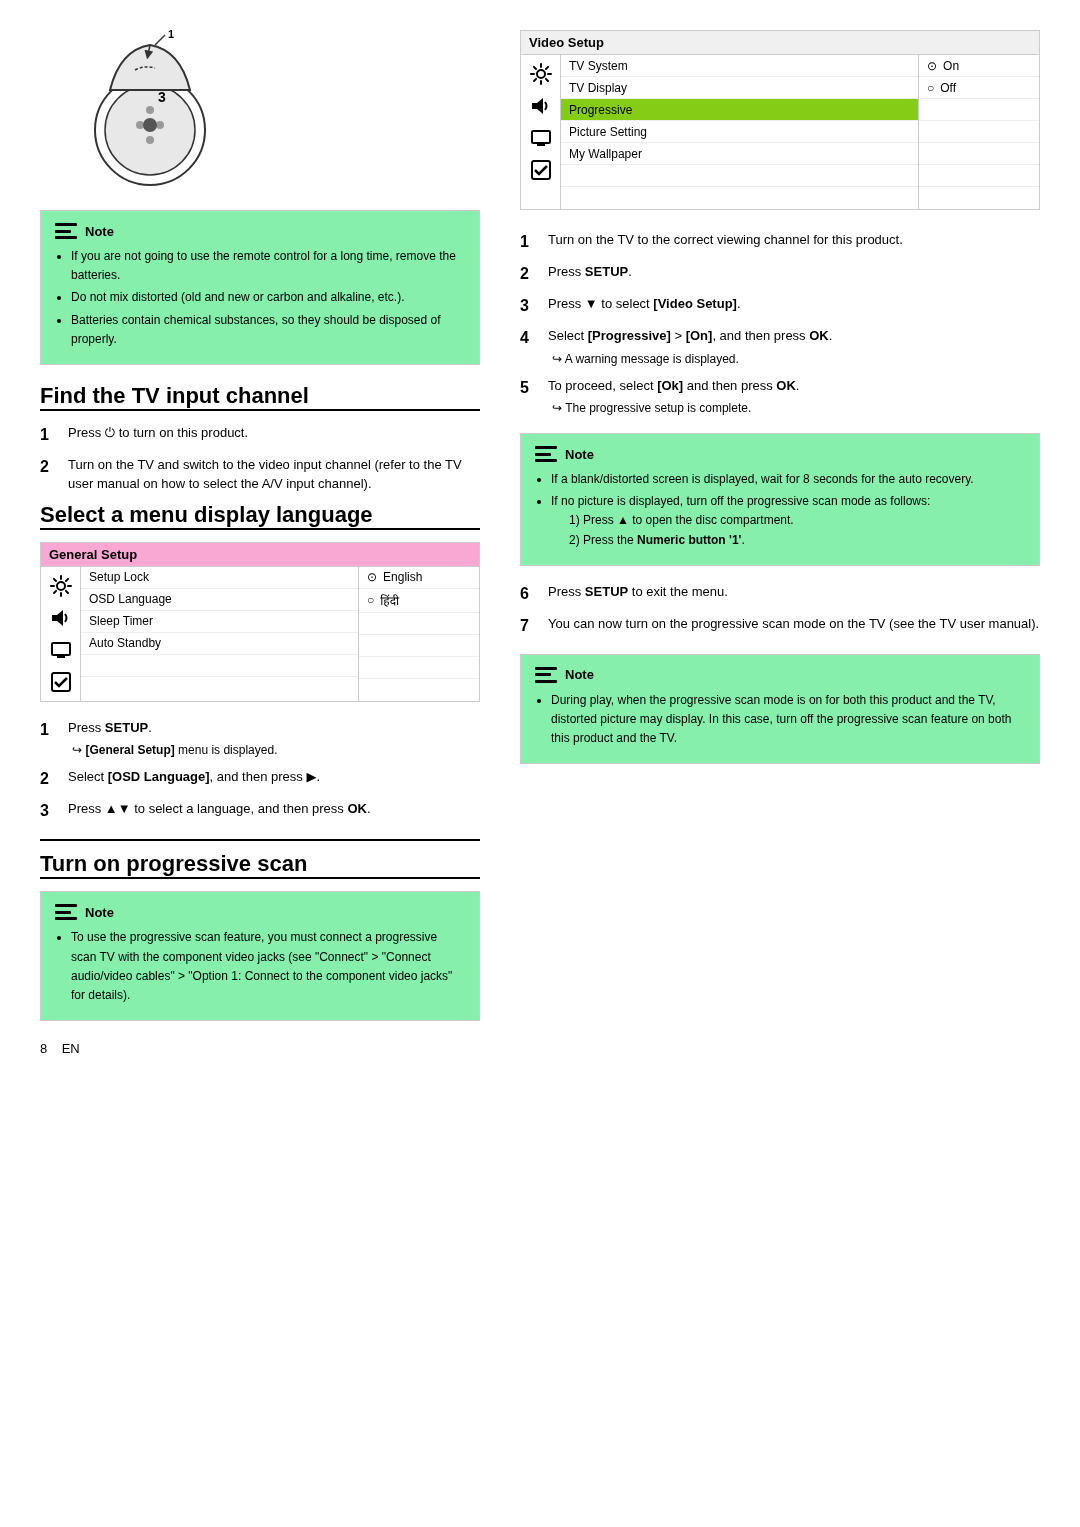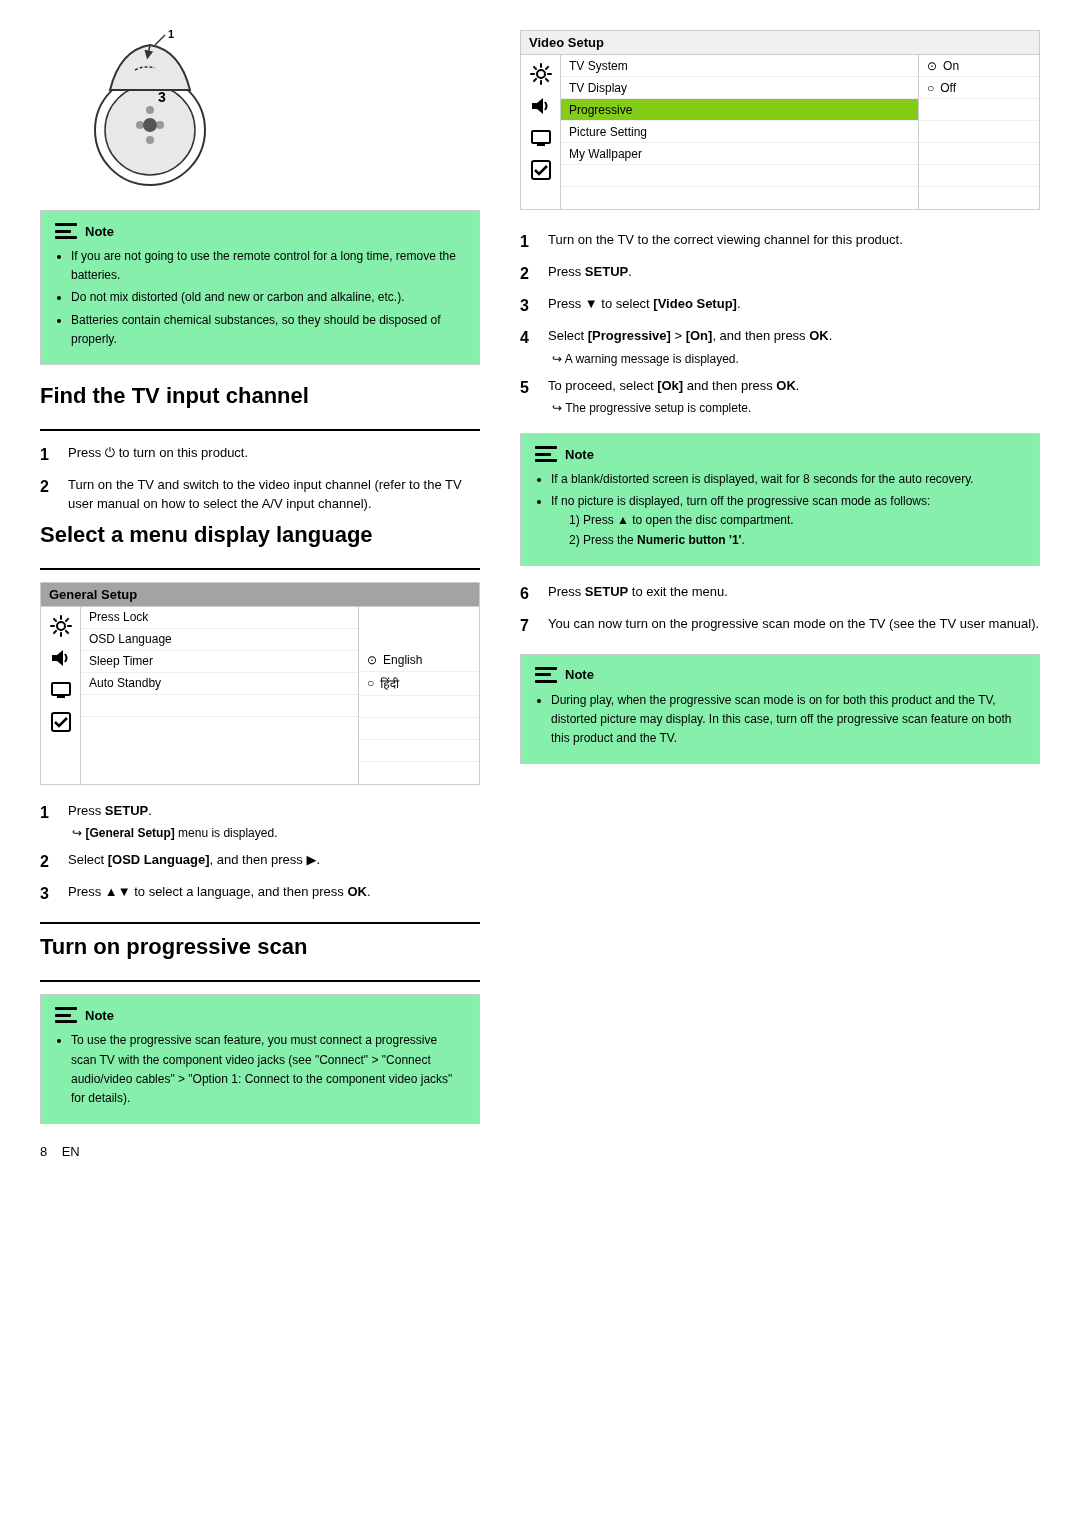--- a/index.html
+++ b/index.html
@@ -74,21 +74,21 @@
     .note-box ul li {
       font-size: 12px;
       margin-bottom: 3px;
     }
 
     
     .section-heading {
       font-size: 22px;
       font-weight: bold;
       border-bottom: 2px solid #000;
-      padding-bottom: 20px;
+      padding-bottom: 0;
       margin-bottom: 12px;
       margin-top: 5px;
     }
 
     
     .steps-list {
       list-style: none;
       padding: 0;
     }
     .steps-list li {
@@ -117,21 +117,21 @@
     .sub-arrow::before {
       content: "↪ ";
     }
 
     
     .setup-table-container {
       border: 1px solid #ccc;
       margin-bottom: 16px;
     }
     .setup-table-header {
-      background: #a3a3a3;
+      background: #f9a8d4;
       padding: 4px 8px;
       font-weight: bold;
       font-size: 13px;
       border-bottom: 1px solid #ccc;
     }
     .setup-table-body {
       display: flex;
     }
     .setup-icons-col {
       width: 40px;
@@ -160,21 +160,20 @@
       border-bottom: 1px solid #eee;
       min-height: 22px;
       display: flex;
       align-items: center;
     }
     .setup-menu-col .menu-row:last-child {
       border-bottom: none;
     }
     .setup-values-col {
       width: 120px;
-      margin-top: 43px;
     }
     .setup-values-col .val-row {
       padding: 3px 8px;
       font-size: 12px;
       border-bottom: 1px solid #eee;
       min-height: 22px;
       display: flex;
       align-items: center;
       gap: 6px;
     }
@@ -344,21 +343,21 @@
           </div>
           <div class="setup-icon-item">
             <svg width="22" height="22" viewBox="0 0 22 22">
               <rect x="2" y="2" width="18" height="18" rx="2" fill="none" stroke="#000" stroke-width="2"></rect>
               <polyline points="5,11 9,15 17,7" fill="none" stroke="#000" stroke-width="2.5"></polyline>
             </svg>
           </div>
         </div>
 
         <div class="setup-menu-col">
-          <div class="menu-row">Press Lock</div>
+          <div class="menu-row">Setup Lock</div>
           <div class="menu-row">OSD Language</div>
           <div class="menu-row">Sleep Timer</div>
           <div class="menu-row">Auto Standby</div>
           <div class="menu-row">&nbsp;</div>
           <div class="menu-row">&nbsp;</div>
         </div>
 
         <div class="setup-values-col">
           <div class="val-row">
             <span class="radio-filled"></span>

